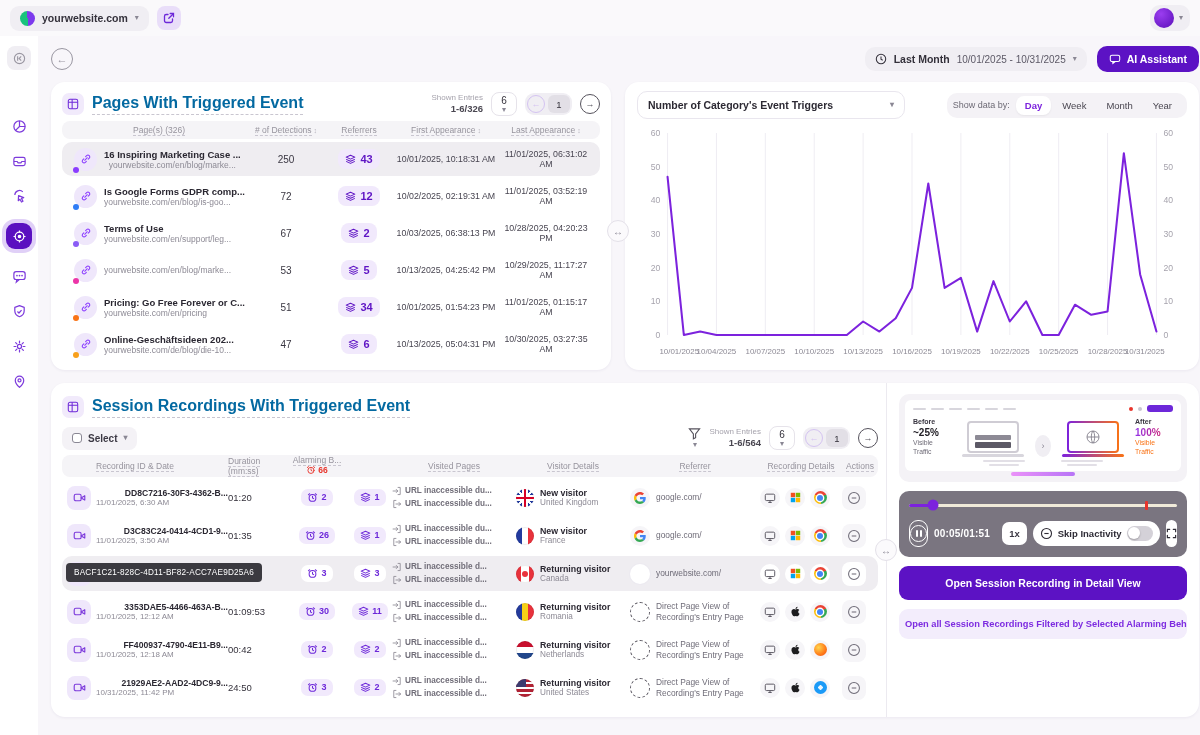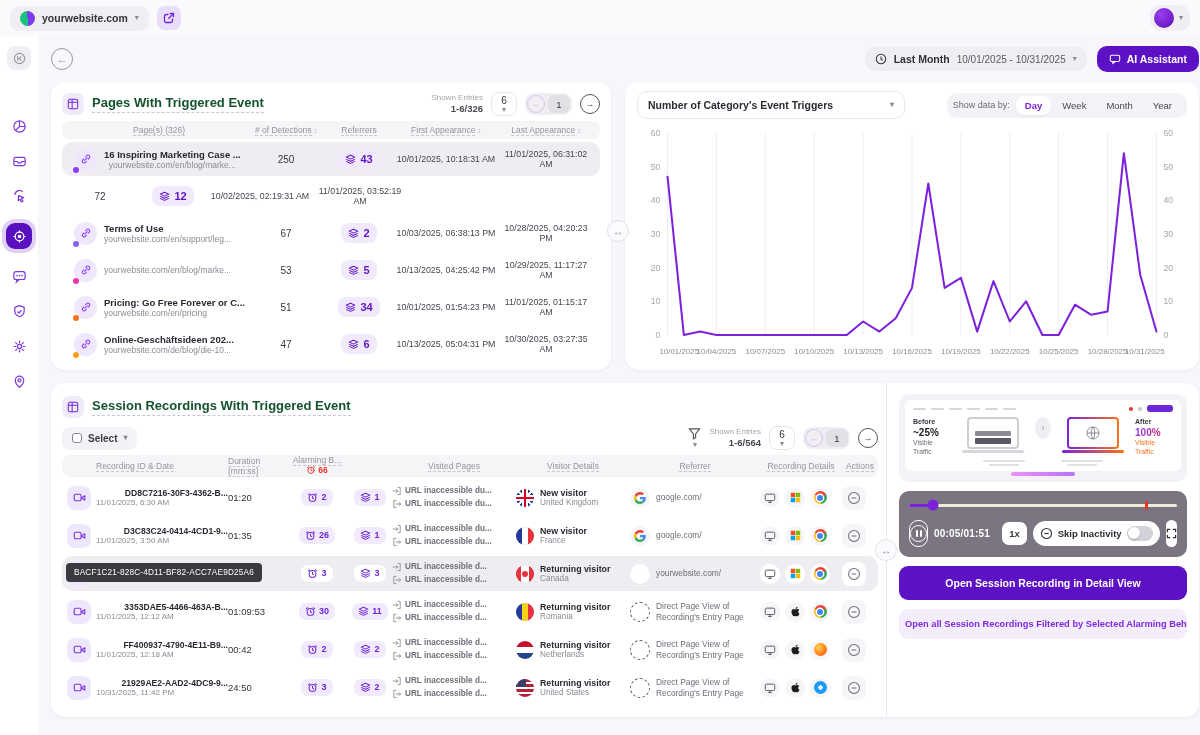--- a/index.html
+++ b/index.html
@@ -38,21 +38,21 @@
   .ai-btn { display:flex; align-items:center; gap:6px; background:#5c12c4; color:#fff; border:none; border-radius:10px; padding:7px 12px; font-size:10.5px; font-weight:700; cursor:pointer; }
 
   
   .card { background:#fff; border-radius:14px; box-shadow:0 1px 3px rgba(40,25,80,.06); }
   .top-row { display:flex; gap:14px; height:288px; position:relative; }
   .split-btn { width:22px; height:22px; border-radius:50%; background:#fbfafc; border:1px solid #e4e1e9; color:#8a8794; display:grid; place-items:center; font-size:10px; cursor:pointer; z-index:5; }
   .split-top { position:absolute; left:556px; top:138px; }
 
   .card-head { display:flex; align-items:center; gap:8px; }
   .tbl-icon { width:22px; height:22px; border-radius:7px; background:#f1eafb; color:#6d28d9; display:grid; place-items:center; }
-  .card-title { font-size:13px; font-weight:700; color:#14532d; border-bottom:1px dashed #c9c6d0; padding-bottom:2px; }
+  .card-title { font-size:16px; font-weight:700; color:#0369a1; border-bottom:1px dashed #c9c6d0; padding-bottom:2px; }
   .entries { text-align:right; margin-left:auto; line-height:1.25; }
   .entries .lbl { font-size:8px; color:#a6a3ad; }
   .entries .val { font-size:9.5px; color:#4a4751; font-weight:600; }
   .size-select { width:26px; border:1px solid #e6e3ea; border-radius:8px; background:#fff; display:flex; flex-direction:column; align-items:center; padding:2px 0 1px; font-size:10px; color:#34313b; cursor:pointer; }
   .pager { display:flex; align-items:center; background:#f0eef3; border-radius:9px; padding:2px; gap:3px; }
   .pg-prev { width:18px; height:18px; border-radius:50%; border:1.2px solid #d4c3f1; color:#d4c3f1; background:transparent; display:grid; place-items:center; font-size:9px; cursor:pointer; }
   .pg-num { min-width:22px; height:18px; background:#e2dfe6; border-radius:6px; font-size:9.5px; color:#34313b; display:grid; place-items:center; }
   .pg-next { width:20px; height:20px; border-radius:50%; border:1.2px solid #55525c; color:#55525c; background:transparent; display:grid; place-items:center; font-size:9px; cursor:pointer; }
 
   
@@ -150,21 +150,21 @@
 
   
   .bc-right { width:312px; flex:0 0 312px; padding:11px 12px; display:flex; flex-direction:column; gap:9px; }
   .preview-wrap { background:#f4f2f6; border-radius:10px; padding:6px; }
   .preview { background:#fff; border-radius:6px; padding:4px 8px 5px; }
   .mini-nav { display:flex; align-items:center; gap:5px; height:9px; }
   .mini-nav .dash { width:13px; height:2px; background:#d8d6dd; border-radius:2px; }
   .mini-nav .dot-r { width:4px; height:4px; border-radius:50%; background:#e8352c; margin-left:auto; }
   .mini-nav .dot-g { width:4px; height:4px; border-radius:50%; background:#c9c6d0; }
   .mini-nav .pill { width:26px; height:7px; border-radius:3px; background:#6d28d9; }
-  .preview-main { display:flex; align-items:flex-start; gap:11px; margin-top:4px; }
+  .preview-main { display:flex; align-items:flex-end; gap:11px; margin-top:4px; }
   .pv-text { width:52px; line-height:1.3; }
   .pv-k { font-size:7px; font-weight:700; color:#3a3742; }
   .pv-v { font-size:10px; font-weight:700; color:#232027; }
   .pv-s { font-size:6.8px; color:#6f6c78; }
   .pv-v.grad { background:linear-gradient(90deg,#9333ea,#e11d48); -webkit-background-clip:text; background-clip:text; color:transparent; }
   .pv-s.orange { color:#f97316; }
   .laptop { display:flex; flex-direction:column; align-items:center; }
   .lap-screen { width:52px; height:32px; border:2px solid #cfccd4; border-radius:4px; background:#fff; position:relative; overflow:hidden; }
   .lap-screen .consent { position:absolute; left:6px; right:6px; bottom:3px; height:6px; background:#5c5966; border-radius:1px; }
   .lap-screen .consent2 { position:absolute; left:6px; right:6px; bottom:11px; height:5px; background:#8d8a95; border-radius:1px; }
@@ -391,20 +391,34 @@
                     <svg viewBox="0 0 14 14" width="11" height="11" fill="none" stroke="currentColor" stroke-width="1.3" stroke-linejoin="round">
                       <path d="M7 1.5 1.5 4 7 6.5 12.5 4z"></path>
                       <path d="M1.5 6.8 7 9.3l5.5-2.5"></path>
                       <path d="M1.5 9.4 7 11.9l5.5-2.5"></path>
                     </svg>
                   </span>43</span></div>
               <div class="col-first p-date">10/01/2025, 10:18:31 AM</div>
               <div class="col-last p-date">11/01/2025, 06:31:02 AM</div>
             </div>
             <div class="p-row">
+              <div class="col-page pagecell">
+                <span class="link-badge">
+                  <svg viewBox="0 0 16 16" width="12" height="12" fill="none" stroke="currentColor" stroke-width="1.4" stroke-linecap="round">
+                    <path d="M6.3 9.7l3.4-3.4"></path>
+                    <path d="M7.5 4.9l1.4-1.4a2.4 2.4 0 0 1 3.4 3.4L10.9 8.3"></path>
+                    <path d="M8.5 11.1l-1.4 1.4a2.4 2.4 0 0 1-3.4-3.4l1.4-1.4"></path>
+                  </svg>
+                  <span class="link-dot" style="background:#2f7df6"></span>
+                </span>
+                <span style="min-width:0;">
+                  <div class="p-title">Is Google Forms GDPR comp...</div>
+                  <div class="p-url">yourwebsite.com/en/blog/is-goo...</div>
+                </span>
+              </div>
               <div class="col-det det-val">72</div>
               <div class="col-ref"><span class="ref-badge"><span>
                     <svg viewBox="0 0 14 14" width="11" height="11" fill="none" stroke="currentColor" stroke-width="1.3" stroke-linejoin="round">
                       <path d="M7 1.5 1.5 4 7 6.5 12.5 4z"></path>
                       <path d="M1.5 6.8 7 9.3l5.5-2.5"></path>
                       <path d="M1.5 9.4 7 11.9l5.5-2.5"></path>
                     </svg>
                   </span>12</span></div>
               <div class="col-first p-date">10/02/2025, 02:19:31 AM</div>
               <div class="col-last p-date">11/01/2025, 03:52:19 AM</div>

